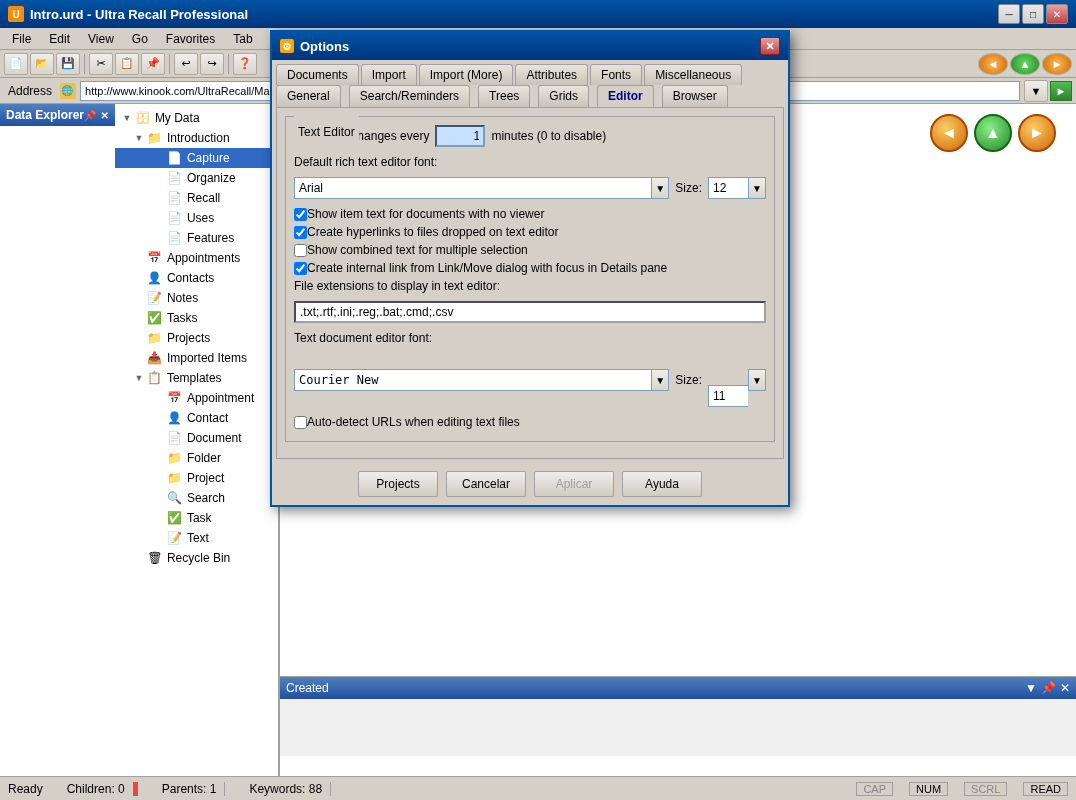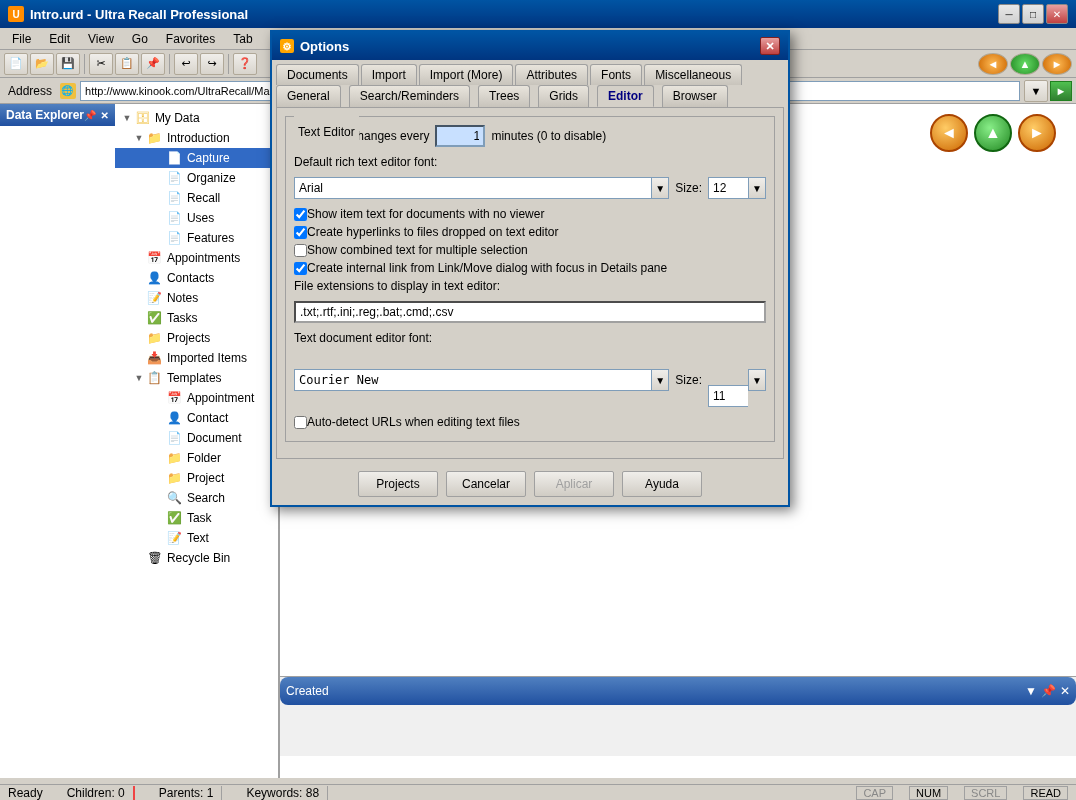--- a/index.html
+++ b/index.html
@@ -217,21 +217,21 @@
       background: white;
       position: relative;
     }
 
     
     .status-bar {
       position: absolute;
       bottom: 0;
       left: 0;
       right: 0;
-      height: 16px;
+      height: 24px;
       background: #d4d0c8;
       border-top: 1px solid #a0a0a0;
       display: flex;
       align-items: center;
       padding: 0 8px;
       font-size: 12px;
       gap: 16px;
     }
     .key-indicator {
       padding: 0 6px;
@@ -420,27 +420,26 @@
       bottom: 22px;
       right: 0;
       left: 0;
       height: 80px;
       background: #f0f0f0;
       border-top: 1px solid #a0a0a0;
     }
     .properties-header {
       background: linear-gradient(to bottom, #5080c0, #2050a0);
       color: white;
-      height: 28px;
+      height: 22px;
       display: flex;
       align-items: center;
       padding: 0 6px;
       font-size: 12px;
       justify-content: space-between;
-      border-radius: 8px;
     }
     .properties-content {
       padding: 4px 8px;
       font-size: 12px;
     }
 
     .icon-folder { color: #f0c040; }
   </style>
 </head>
 <body>
@@ -656,21 +655,21 @@
         </div>
       </div>
       <div class="properties-content">
       </div>
     </div>
   </div>
 </div>
 
 <div class="status-bar">
   <span>Ready</span>
-  <span style="padding:0 8px;border-right:2px solid #ef4444;">Children: 0</span>
+  <span style="padding:0 8px;border-right:5px solid #ef4444;">Children: 0</span>
   <span style="padding:0 8px;border-right:1px solid #a0a0a0;">Parents: 1</span>
   <span style="padding:0 8px;border-right:1px solid #a0a0a0;">Keywords: 88</span>
   <div style="flex:1;"></div>
   <span class="key-indicator">CAP</span>
   <span class="key-indicator active">NUM</span>
   <span class="key-indicator">SCRL</span>
   <span class="key-indicator active">READ</span>
 </div>
 
 <div class="dialog-overlay">

